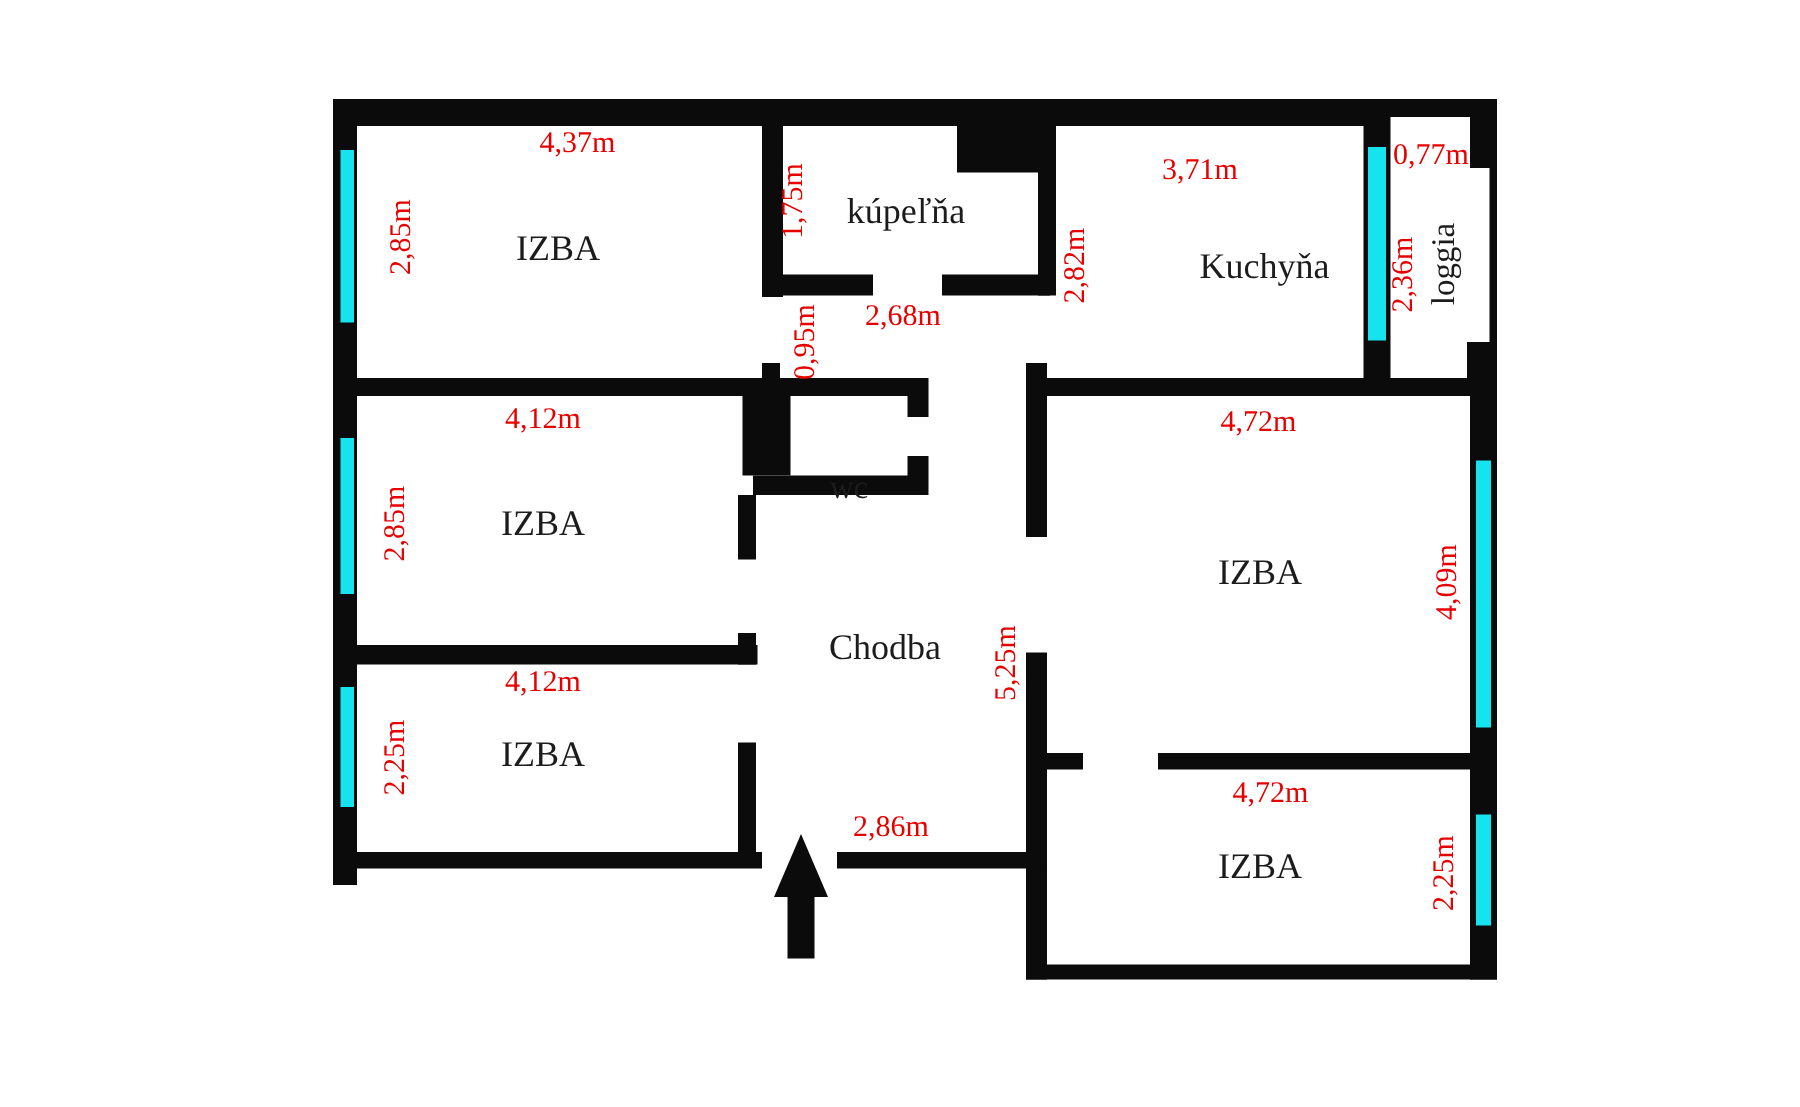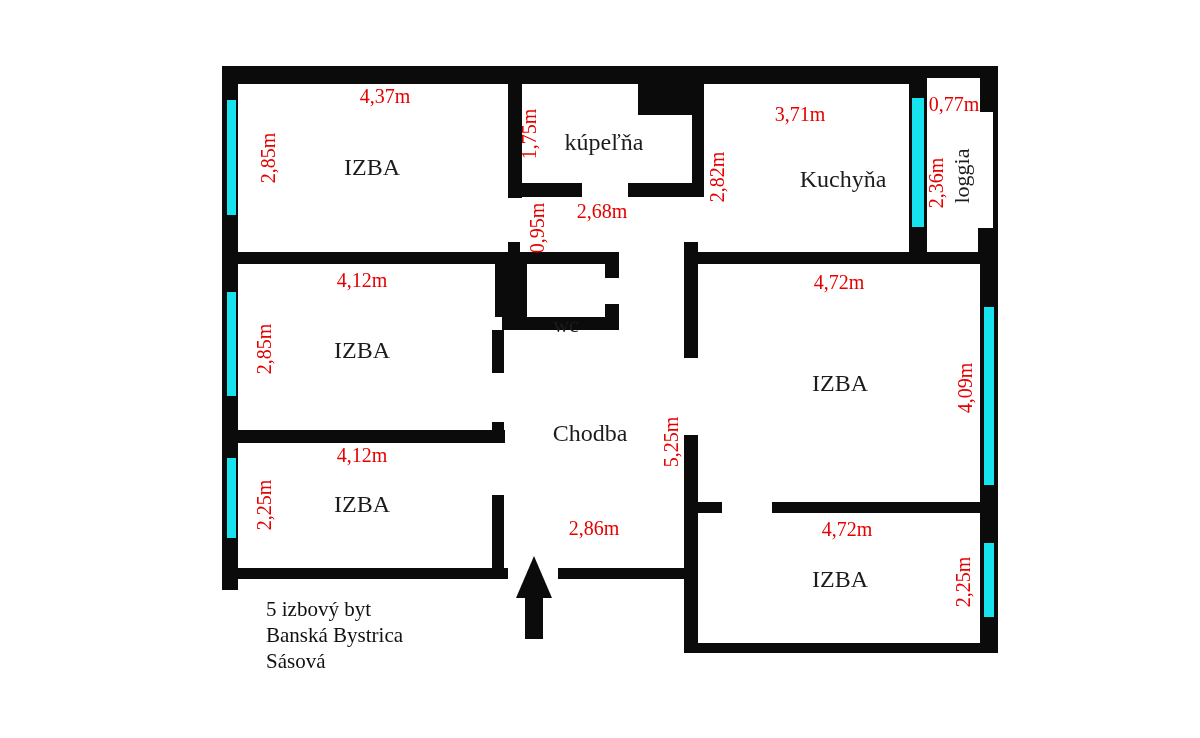--- a/index.html
+++ b/index.html
@@ -92,30 +92,25 @@
       <div class="lbl room" style="left: 362px; top: 350px;">IZBA</div>
       <div class="lbl dim rot" style="left: 264px; top: 349px;">2,85m</div>
       <div class="lbl dim" style="left: 839px; top: 282px;">4,72m</div>
       <div class="lbl room" style="left: 590px; top: 433px;">Chodba</div>
       <div class="lbl dim rot" style="left: 671px; top: 442px;">5,25m</div>
       <div class="lbl room" style="left: 840px; top: 383px;">IZBA</div>
       <div class="lbl dim rot" style="left: 965px; top: 388px;">4,09m</div>
       <div class="lbl dim" style="left: 362px; top: 455px;">4,12m</div>
       <div class="lbl room" style="left: 362px; top: 504px;">IZBA</div>
       <div class="lbl dim rot" style="left: 264px; top: 505px;">2,25m</div>
-      <div class="lbl dim" style="left: 594px; top: 528px;">2,86m</div>
+      <div class="lbl dim" style="left: 594px; top: 552px;">2,86m</div>
       <div class="lbl dim" style="left: 847px; top: 529px;">4,72m</div>
       <div class="lbl room" style="left: 840px; top: 579px;">IZBA</div>
       <div class="lbl dim rot" style="left: 963px; top: 582px;">2,25m</div>
     </div>
 
   <div>
     <div id="arrow-head" style="left: 516px; top: 556px; border-right-width: 18px; border-left-width: 18px; border-bottom-width: 42px;"></div>
     <div id="arrow-body" style="left: 525px; top: 597px; width: 18px; height: 42px;"></div>
   </div>
 
-  <div id="footer-text">
-    <div>5 izbový byt</div>
-    <div>Banská Bystrica</div>
-    <div>Sásová</div>
-  </div>
 
 </div>
 
 </body></html>

